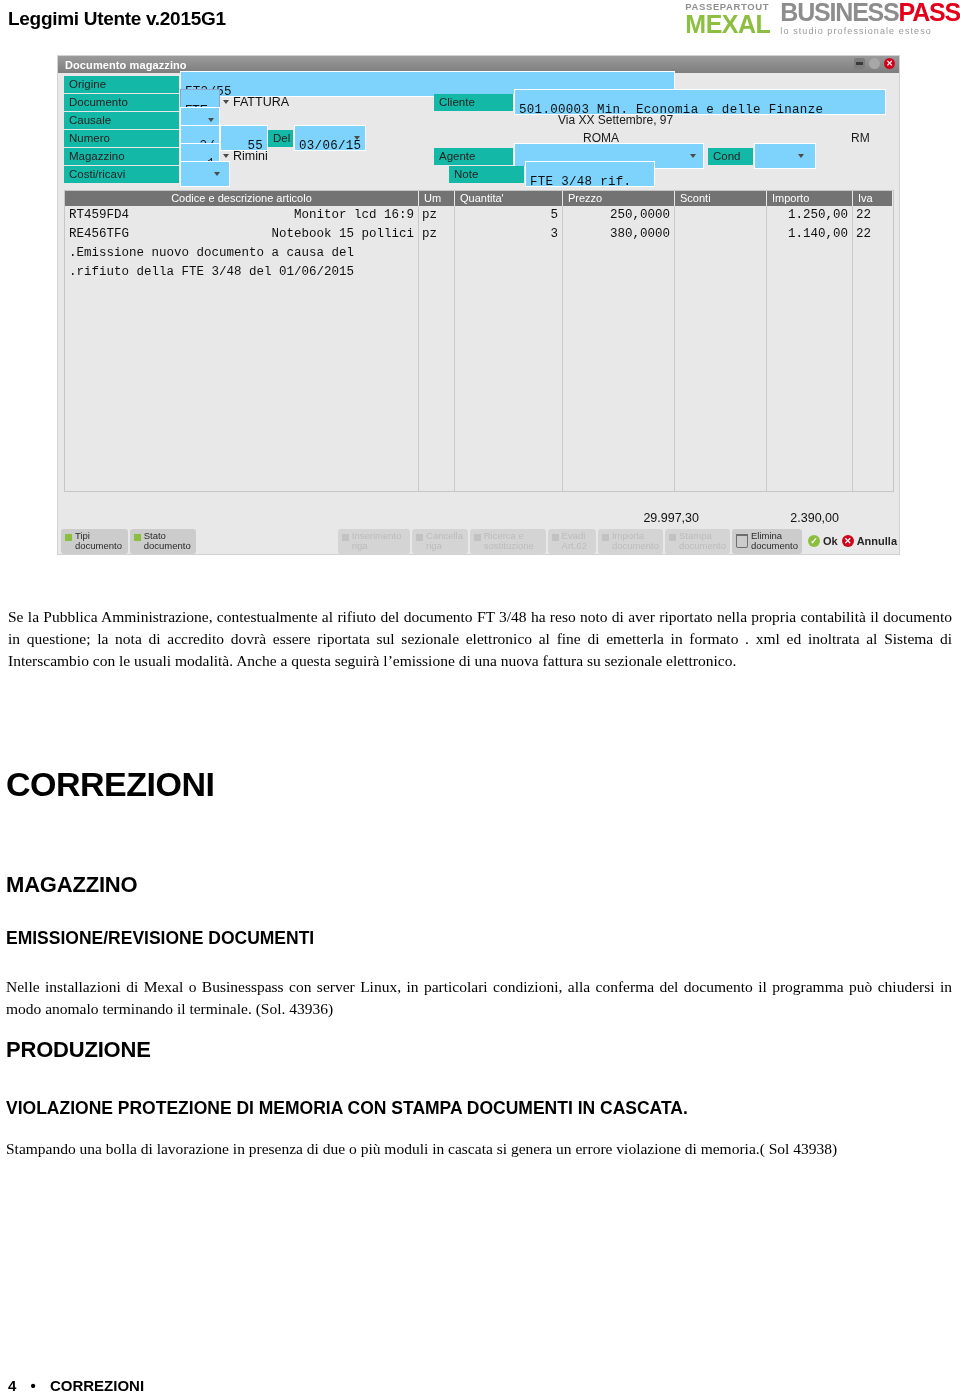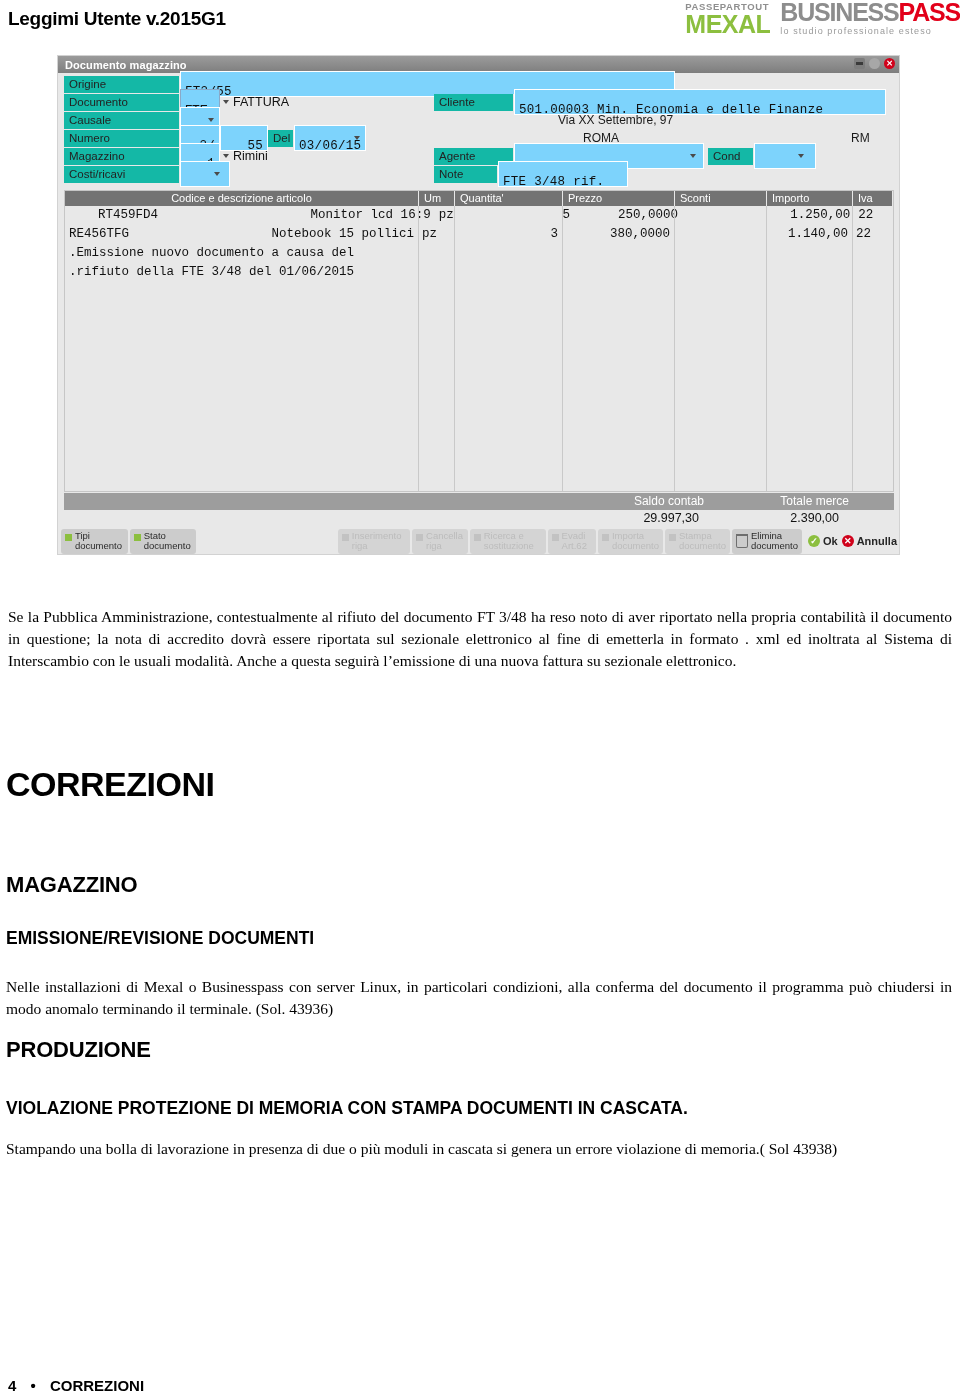--- a/index.html
+++ b/index.html
@@ -471,21 +471,21 @@
       <span class="fld" style="width:62px;"></span>
       <span class="caret" style="margin-left:-18px;"></span>
     </div>
 
     <div class="frow" style="left:6px; top:92px;">
       <span class="lbl" style="width:116px;">Costi/ricavi</span>
       <span class="fld" style="width:50px;"></span>
       <span class="caret" style="margin-left:-16px;"></span>
     </div>
     <div class="frow" style="left:376px; top:92px;">
-      <span class="lbl" style="width:64px;">Note</span>
+      <span class="lbl" style="width:76px;margin-left:15px;">Note</span>
       <span class="fld mono" style="width:130px;">FTE 3/48 rif.</span>
     </div>
   </div>
 
   <div class="tbl">
     <div class="tbl-head">
       <span class="th ctr" style="width:354px;">Codice e descrizione articolo</span>
       <span class="th" style="width:36px;">Um</span>
       <span class="th" style="width:108px;">Quantita'</span>
       <span class="th" style="width:112px;">Prezzo</span>
@@ -496,21 +496,21 @@
 
     <div class="tbl-body">
       <div class="vline" style="left:353px;"></div>
       <div class="vline" style="left:389px;"></div>
       <div class="vline" style="left:497px;"></div>
       <div class="vline" style="left:609px;"></div>
       <div class="vline" style="left:701px;"></div>
       <div class="vline" style="left:787px;"></div>
 
       <div class="trow">
-        <span class="td" style="width:160px;margin-left:29px;">RT459FD4</span>
+        <span class="td" style="width:160px;">RT459FD4</span>
         <span class="td r" style="width:193px;">Monitor lcd 16:9</span>
         <span class="td" style="width:36px;">pz</span>
         <span class="td r" style="width:108px;">5</span>
         <span class="td r" style="width:112px;">250,0000</span>
         <span class="td" style="width:92px;"></span>
         <span class="td r" style="width:86px;">1.250,00</span>
         <span class="td" style="width:40px;">22</span>
       </div>
 
       <div class="trow">
@@ -522,24 +522,20 @@
         <span class="td" style="width:92px;"></span>
         <span class="td r" style="width:86px;">1.140,00</span>
         <span class="td" style="width:40px;">22</span>
       </div>
 
       <div class="noteline">.Emissione nuovo documento a causa del</div>
       <div class="noteline">.rifiuto della FTE 3/48 del 01/06/2015</div>
     </div>
   </div>
 
-  <div class="totbar">
-    <span style="right:190px;">Saldo contab</span>
-    <span style="right:45px;">Totale merce</span>
-  </div>
   <div class="totvals">
     <span style="right:195px;">29.997,30</span>
     <span style="right:55px;">2.390,00</span>
   </div>
 
   <div class="btnstrip">
     <div class="tbtn" style="width:72px;">
       <span class="sq"></span>
       <span class="lbl2">
         <span>Tipi</span>

